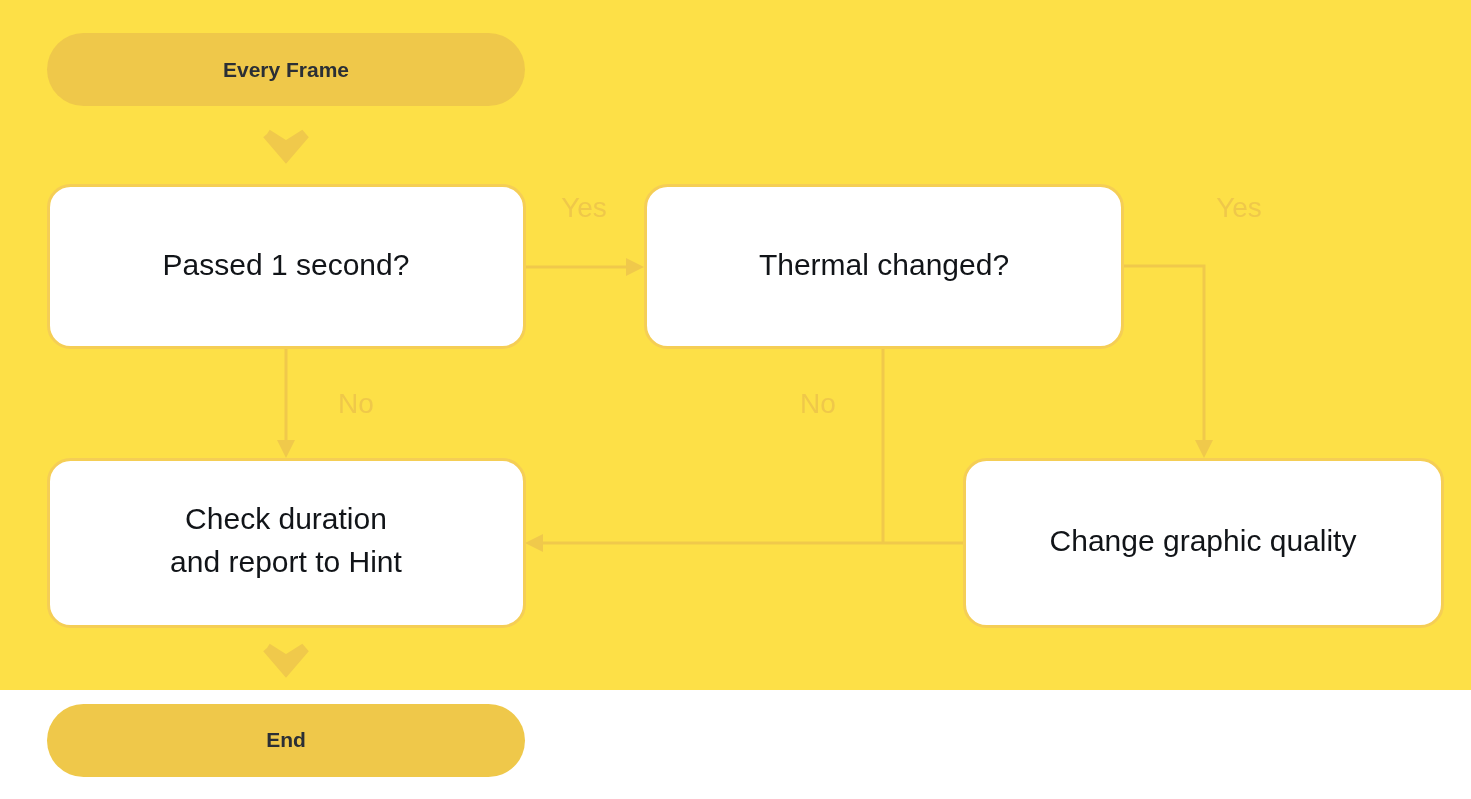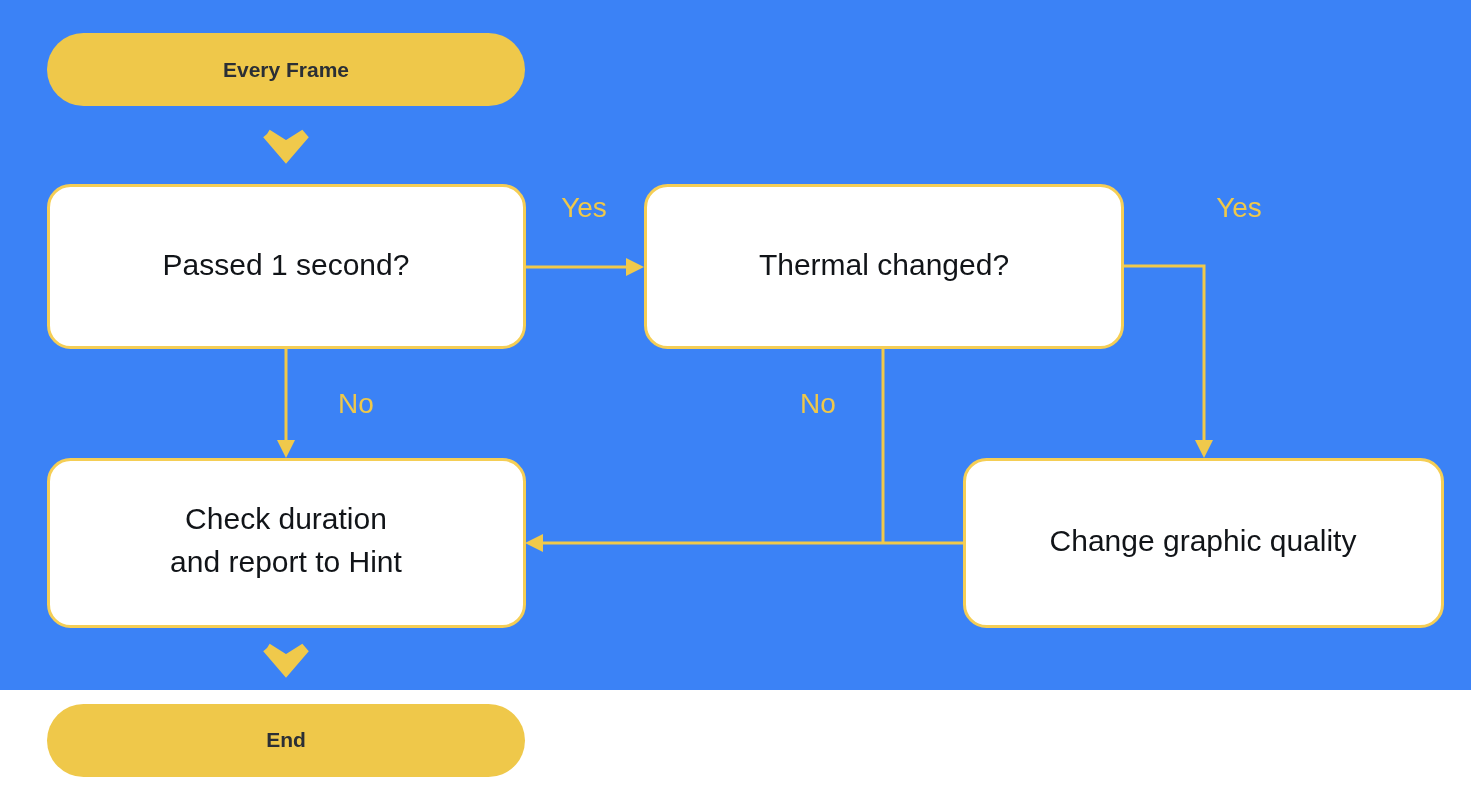--- a/index.html
+++ b/index.html
@@ -10,21 +10,21 @@
   body {
     width: 1471px;
     height: 799px;
     font-family: "Liberation Sans", sans-serif;
     overflow: hidden;
   }
   #flowchart-root {
     position: relative;
     width: 1471px;
     height: 690px;
-    background: #3b82f6;
+    background: #fde047;
   }
   svg.canvas {
     position: absolute;
     top: 0;
     left: 0;
     width: 1471px;
     height: 799px;
   }
   .node-text {
     font-family: "Liberation Sans", sans-serif;

